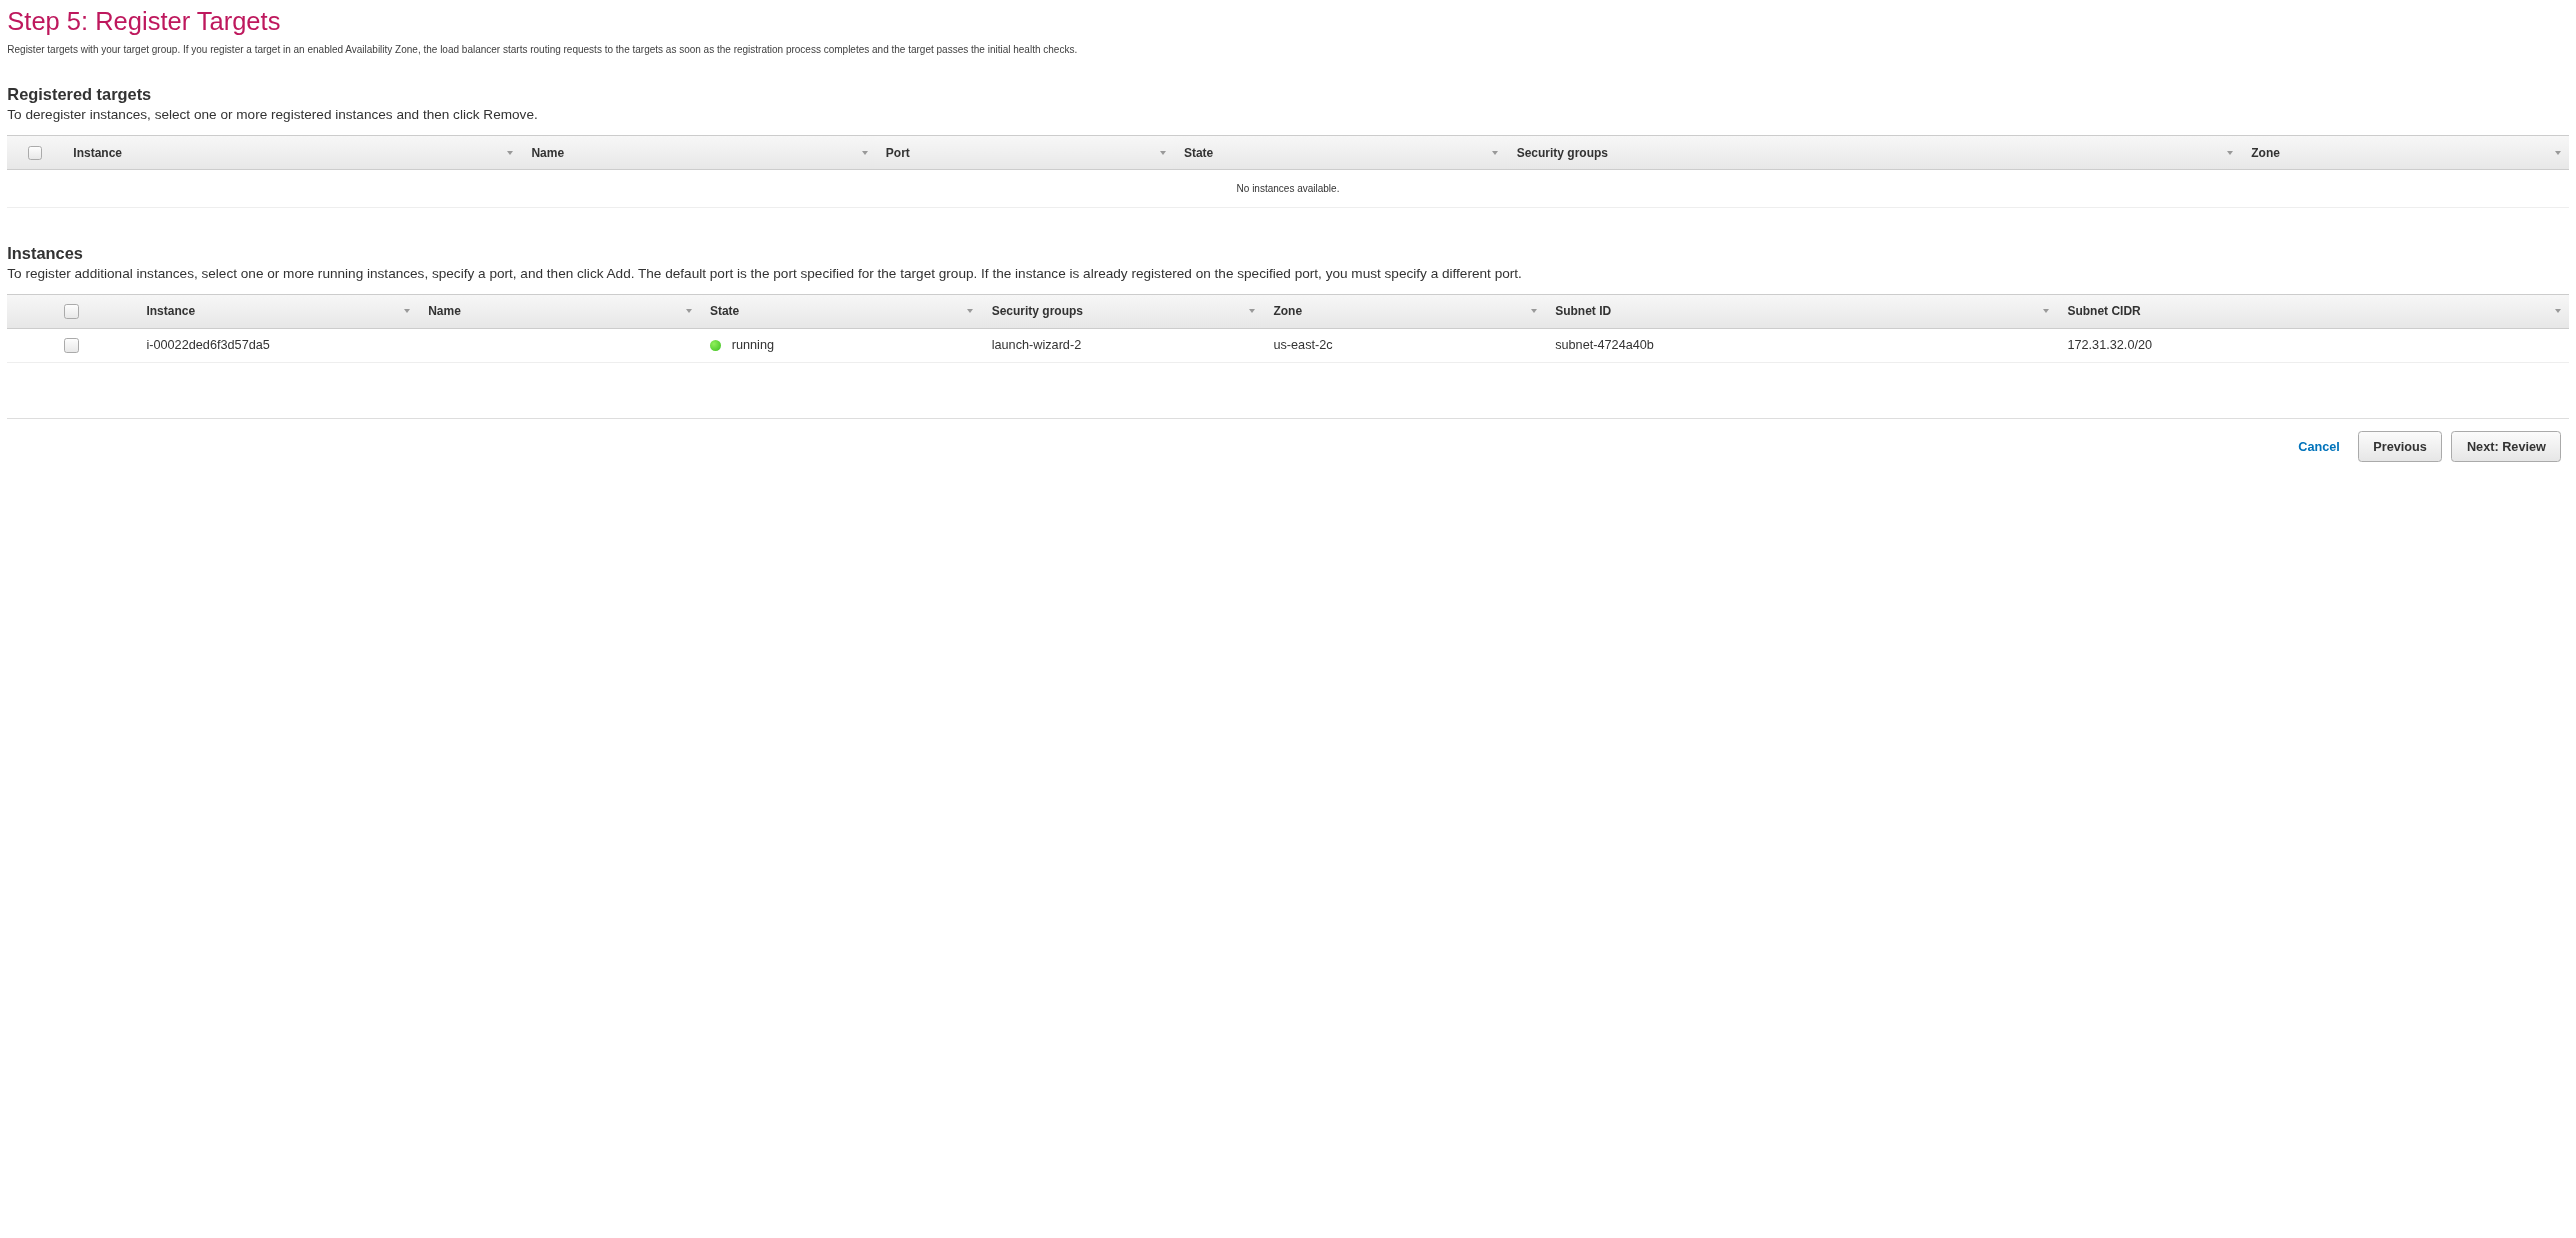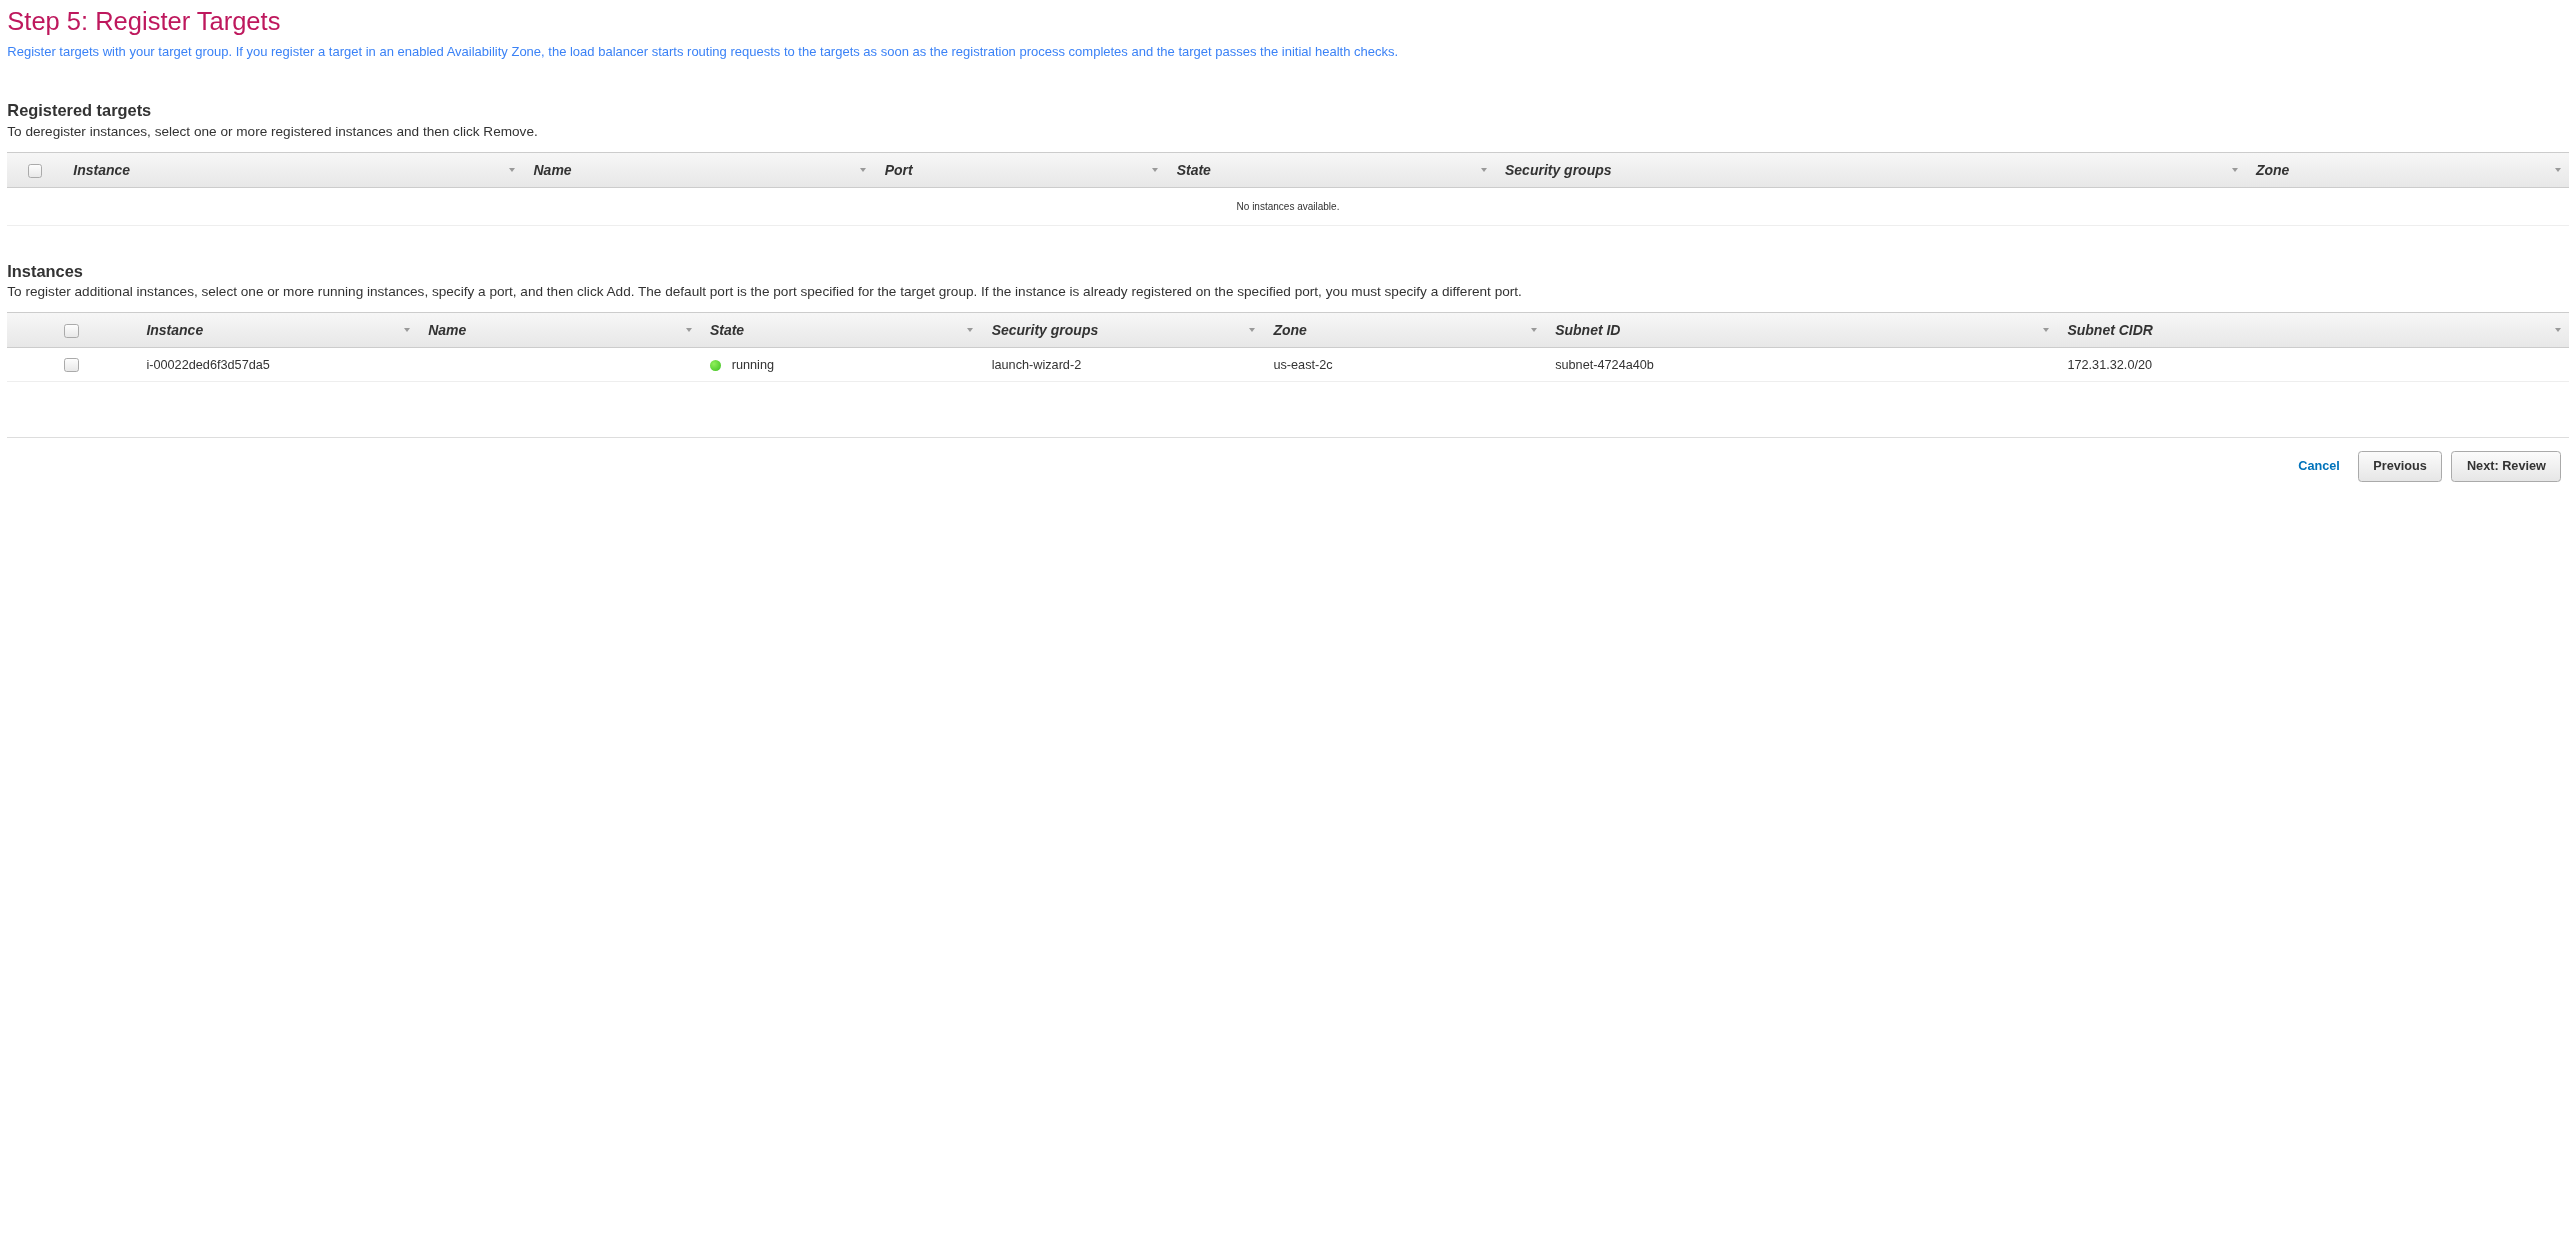--- a/index.html
+++ b/index.html
@@ -14,24 +14,24 @@
       background: #fff;
       padding: 7.3px;
     }
     .page-title {
       font-size: 25.5px;
       font-weight: 400;
       color: #be185d;
       margin-bottom: 5.5px;
     }
     .page-description {
-      font-size: 13px;
-      color: #3b82f6;
+      font-size: 10px;
+      color: #404040;
       line-height: 1.5;
-      margin-bottom: 40px;
+      margin-bottom: 28px;
       max-width: 100%;
     }
     .section-heading {
       font-size: 16.4px;
       font-weight: 700;
       color: #333;
       margin-bottom: 3.6px;
     }
     .section-description {
       font-size: 13.6px;
@@ -68,27 +68,26 @@
     table {
       width: 100%;
       border-collapse: collapse;
     }
     thead tr {
       background: linear-gradient(#f7f7f7, #e7e7e7);
     }
     th {
       text-align: left;
       font-weight: 700;
-      font-size: 14px;
+      font-size: 12px;
       padding: 9px 11px;
       color: #333;
       border-top: 0.9px solid #ccc;
       border-bottom: 0.9px solid #ccc;
       position: relative;
-      font-style: italic;
     }
     th .sort-caret {
       position: absolute;
       right: 7.3px;
       top: 50%;
       transform: translateY(-50%);
       width: 0;
       height: 0;
       border-left: 3.6px solid transparent;
       border-right: 3.6px solid transparent;

